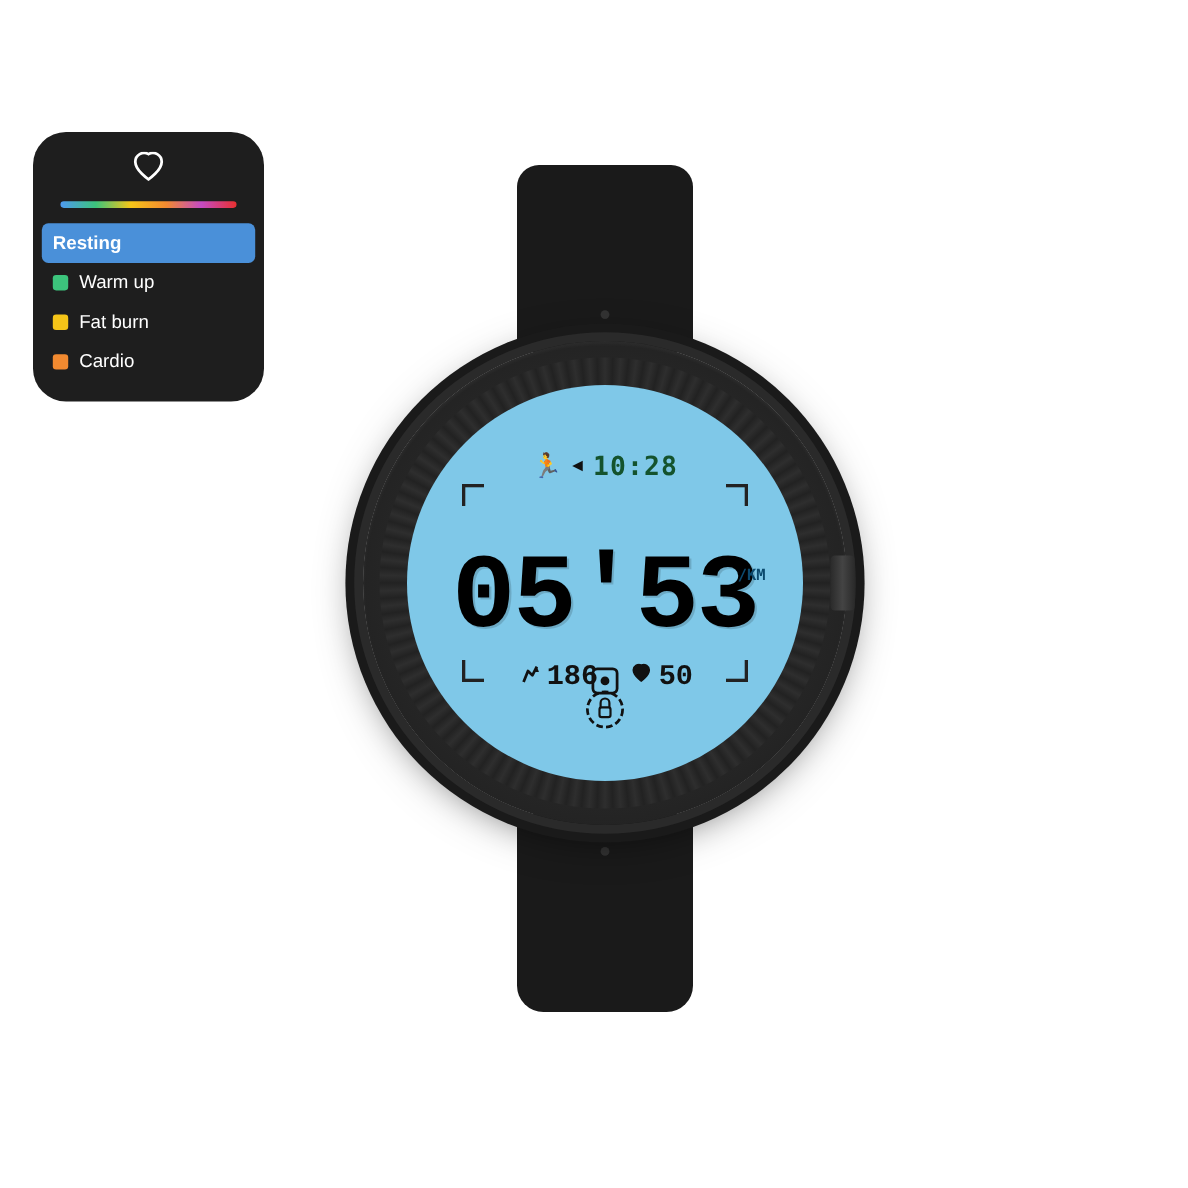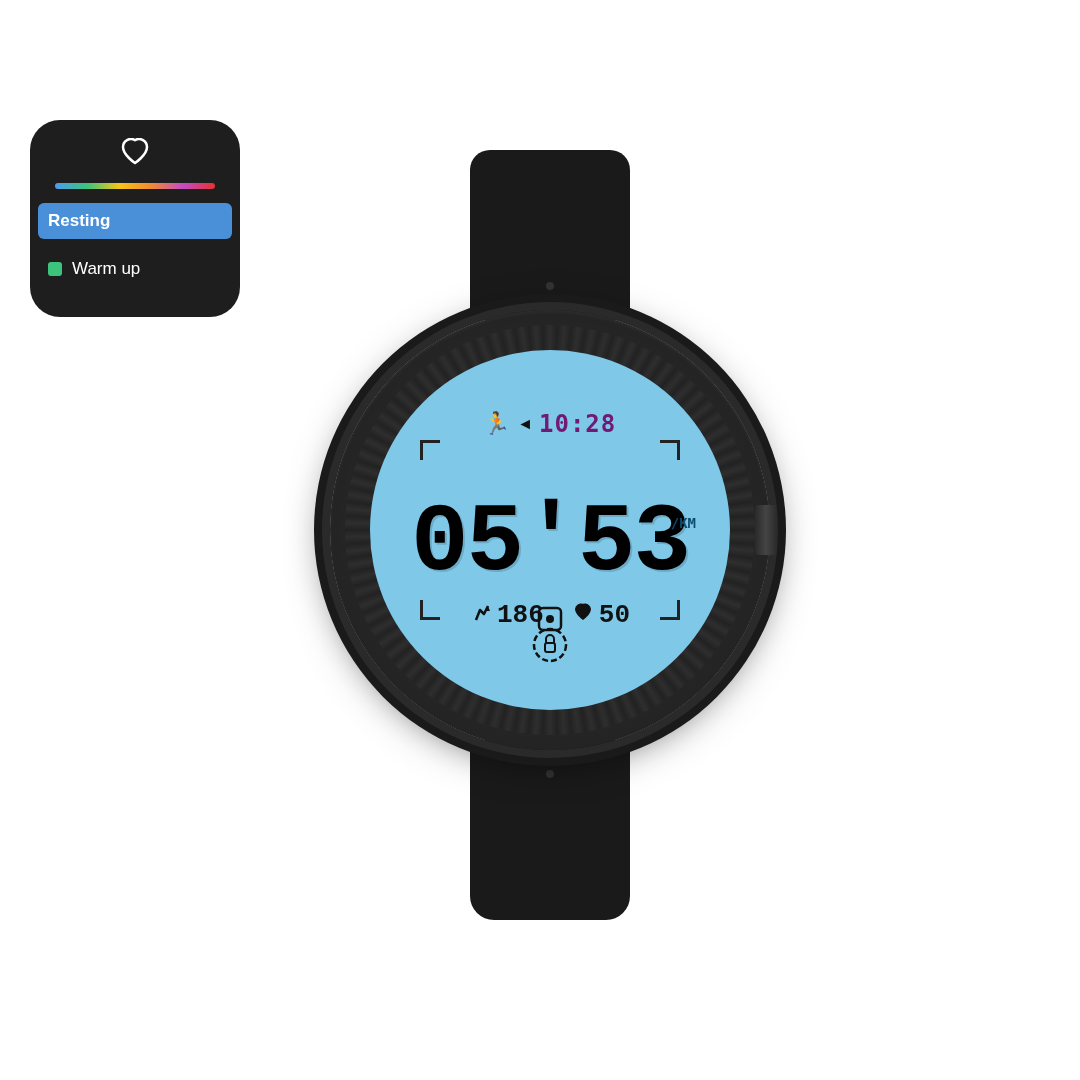--- a/index.html
+++ b/index.html
@@ -56,21 +56,21 @@
     .legend-items {
       width: 100%;
       display: flex;
       flex-direction: column;
       gap: 0;
     }
 
     .legend-item {
       display: flex;
       align-items: center;
-      padding: 20px 18px;
+      padding: 8px 18px;
       gap: 10px;
     }
 
     .legend-item.active {
       background: #4a90d9;
       border-radius: 6px;
       margin: 0 8px;
       padding: 8px 10px;
     }
 
@@ -202,21 +202,21 @@
     }
 
     .face-arrow {
       font-size: 16px;
       color: #111;
     }
 
     .face-time-small {
       font-size: 24px;
       font-weight: bold;
-      color: #701a75;
+      color: #14532d;
       letter-spacing: 1px;
       font-family: monospace;
     }
 
     
     .corner-bracket {
       position: absolute;
       width: 20px;
       height: 20px;
       border-color: #222;
@@ -345,21 +345,29 @@
 
       <div class="legend-item active">
         <span class="legend-label">Resting</span>
       </div>
 
       <div class="legend-item">
         <span class="legend-dot" style="background:#3cc47c;"></span>
         <span class="legend-label">Warm up</span>
       </div>
 
-
+      <div class="legend-item">
+        <span class="legend-dot" style="background:#f5c518;"></span>
+        <span class="legend-label">Fat burn</span>
+      </div>
+
+      <div class="legend-item">
+        <span class="legend-dot" style="background:#f28a30;"></span>
+        <span class="legend-label">Cardio</span>
+      </div>
 
 
     </div>
   </div>
 
   <div class="watch-container">
 
     <div class="band-top"></div>
 
     <div class="watch-case">

